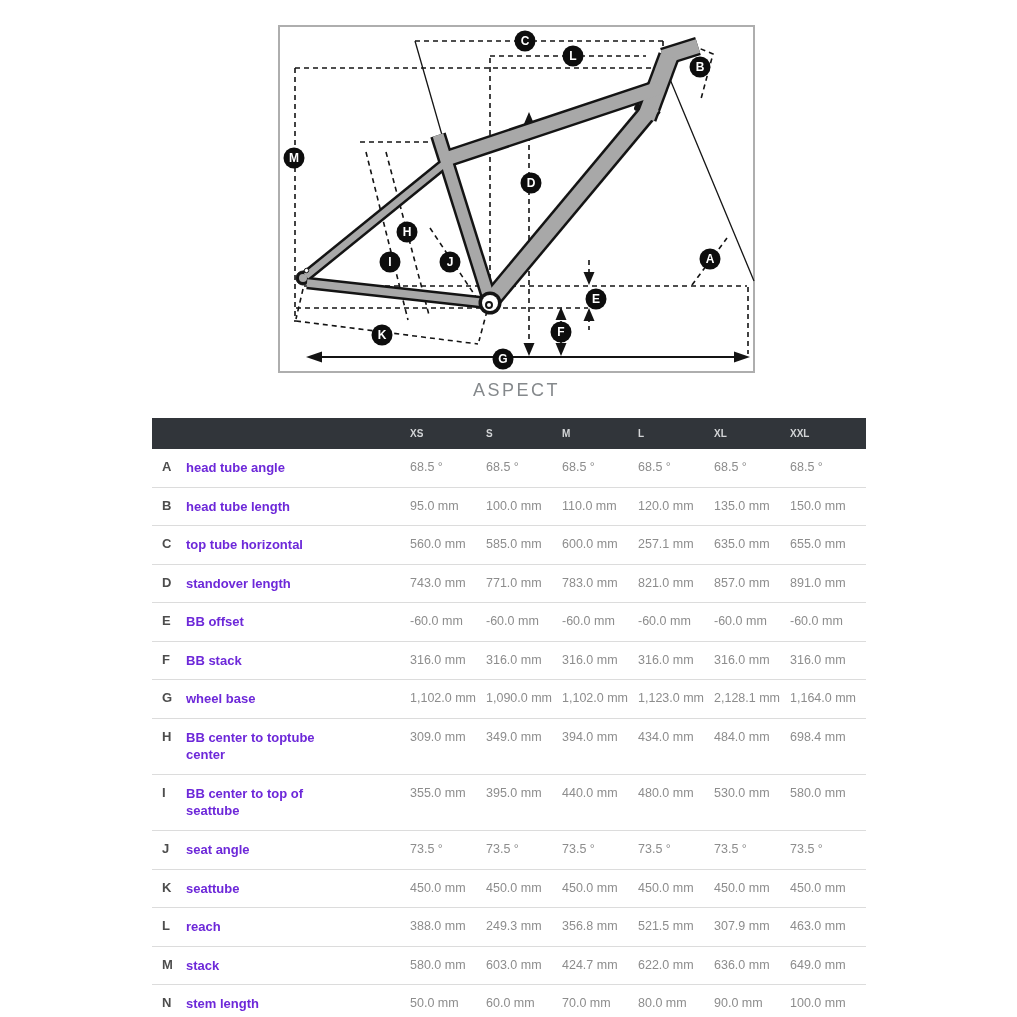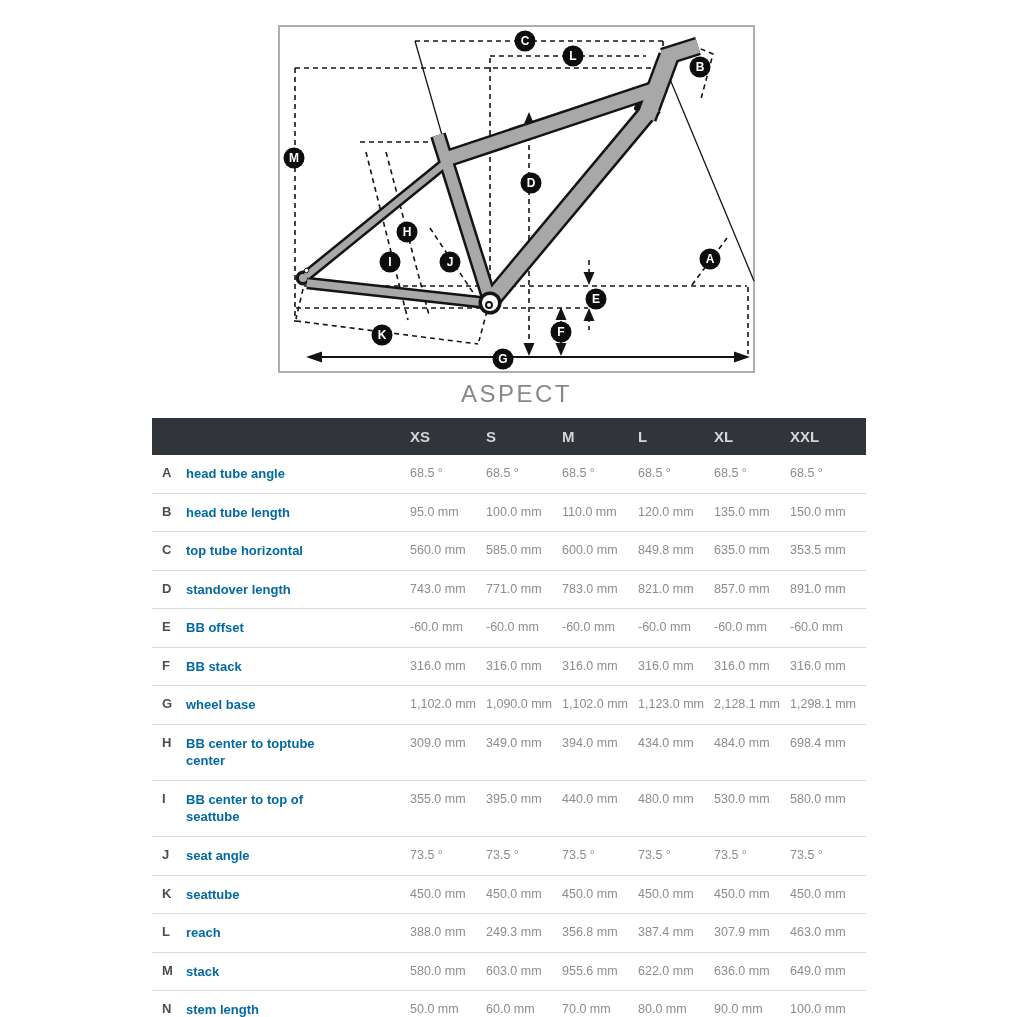--- a/index.html
+++ b/index.html
@@ -5,40 +5,40 @@
   * { margin:0; padding:0; box-sizing:border-box; }
   html,body { background:#ffffff; }
   body {
     width:1017px; height:1017px; position:relative; overflow:hidden;
     font-family:"Liberation Sans", sans-serif;
   }
   .diagram-panel { position:absolute; left:278px; top:25px; width:477px; height:348px; }
   .diagram-panel svg { display:block; }
   .diagram-title {
     position:absolute; left:278px; top:380px; width:477px;
-    text-align:center; font-size:24px; letter-spacing:2.5px;
+    text-align:center; font-size:18px; letter-spacing:2.5px;
     color:#85898c; font-weight:500;
   }
   table.geo {
     position:absolute; left:152px; top:418px; width:714px;
     border-collapse:collapse; table-layout:fixed;
   }
   table.geo thead th {
-    background:#31353a; color:#d3d5d7; font-size:15px; font-weight:bold;
+    background:#31353a; color:#d3d5d7; font-size:10px; font-weight:bold;
     text-align:left; padding:10px 0 10px 0; vertical-align:middle;
   }
   table.geo thead th.c-letter { padding-left:9px; }
   table.geo tbody tr + tr td, table.geo tbody tr + tr th { border-top:1px solid #dcdcdc; }
   table.geo tbody th, table.geo tbody td {
     text-align:left; vertical-align:top; padding:10px 0 10px 0;
   }
   table.geo tbody th.letter {
     color:#4d4d4d; font-size:13px; font-weight:bold; padding-left:10px;
   }
-  table.geo tbody th.label { color:#0369a1; font-size:13px; font-weight:bold; }
+  table.geo tbody th.label { color:#6d28d9; font-size:13px; font-weight:bold; }
   table.geo tbody th.label span { display:inline-block; max-width:150px; line-height:1.35; }
   table.geo tbody td.val { color:#8d8d8d; font-size:12.5px; line-height:1.35; padding-right:10px; }
 </style>
 </head>
 <body>
 
 <div class="diagram-panel">
   <svg width="477" height="348" viewBox="278 25 477 348" xmlns="http://www.w3.org/2000/svg">
 
     <rect x="279" y="26" width="475" height="346" fill="#ffffff" stroke="#aeaeae" stroke-width="2"></rect>
@@ -219,23 +219,23 @@
         <td class="val">120.0 mm</td>
         <td class="val">135.0 mm</td>
         <td class="val">150.0 mm</td>
       </tr>
       <tr>
         <th class="letter">C</th>
         <th class="label"><span>top tube horizontal</span></th>
         <td class="val">560.0 mm</td>
         <td class="val">585.0 mm</td>
         <td class="val">600.0 mm</td>
-        <td class="val">849.8 mm</td>
+        <td class="val">257.1 mm</td>
         <td class="val">635.0 mm</td>
-        <td class="val">353.5 mm</td>
+        <td class="val">655.0 mm</td>
       </tr>
       <tr>
         <th class="letter">D</th>
         <th class="label"><span>standover length</span></th>
         <td class="val">743.0 mm</td>
         <td class="val">771.0 mm</td>
         <td class="val">783.0 mm</td>
         <td class="val">821.0 mm</td>
         <td class="val">857.0 mm</td>
         <td class="val">891.0 mm</td>
@@ -261,21 +261,21 @@
         <td class="val">316.0 mm</td>
       </tr>
       <tr>
         <th class="letter">G</th>
         <th class="label"><span>wheel base</span></th>
         <td class="val">1,102.0 mm</td>
         <td class="val">1,090.0 mm</td>
         <td class="val">1,102.0 mm</td>
         <td class="val">1,123.0 mm</td>
         <td class="val">2,128.1 mm</td>
-        <td class="val">1,298.1 mm</td>
+        <td class="val">1,164.0 mm</td>
       </tr>
       <tr>
         <th class="letter">H</th>
         <th class="label"><span>BB center to toptube center</span></th>
         <td class="val">309.0 mm</td>
         <td class="val">349.0 mm</td>
         <td class="val">394.0 mm</td>
         <td class="val">434.0 mm</td>
         <td class="val">484.0 mm</td>
         <td class="val">698.4 mm</td>
@@ -309,30 +309,30 @@
         <td class="val">450.0 mm</td>
         <td class="val">450.0 mm</td>
         <td class="val">450.0 mm</td>
       </tr>
       <tr>
         <th class="letter">L</th>
         <th class="label"><span>reach</span></th>
         <td class="val">388.0 mm</td>
         <td class="val">249.3 mm</td>
         <td class="val">356.8 mm</td>
-        <td class="val">387.4 mm</td>
+        <td class="val">521.5 mm</td>
         <td class="val">307.9 mm</td>
         <td class="val">463.0 mm</td>
       </tr>
       <tr>
         <th class="letter">M</th>
         <th class="label"><span>stack</span></th>
         <td class="val">580.0 mm</td>
         <td class="val">603.0 mm</td>
-        <td class="val">955.6 mm</td>
+        <td class="val">424.7 mm</td>
         <td class="val">622.0 mm</td>
         <td class="val">636.0 mm</td>
         <td class="val">649.0 mm</td>
       </tr>
       <tr>
         <th class="letter">N</th>
         <th class="label"><span>stem length</span></th>
         <td class="val">50.0 mm</td>
         <td class="val">60.0 mm</td>
         <td class="val">70.0 mm</td>

